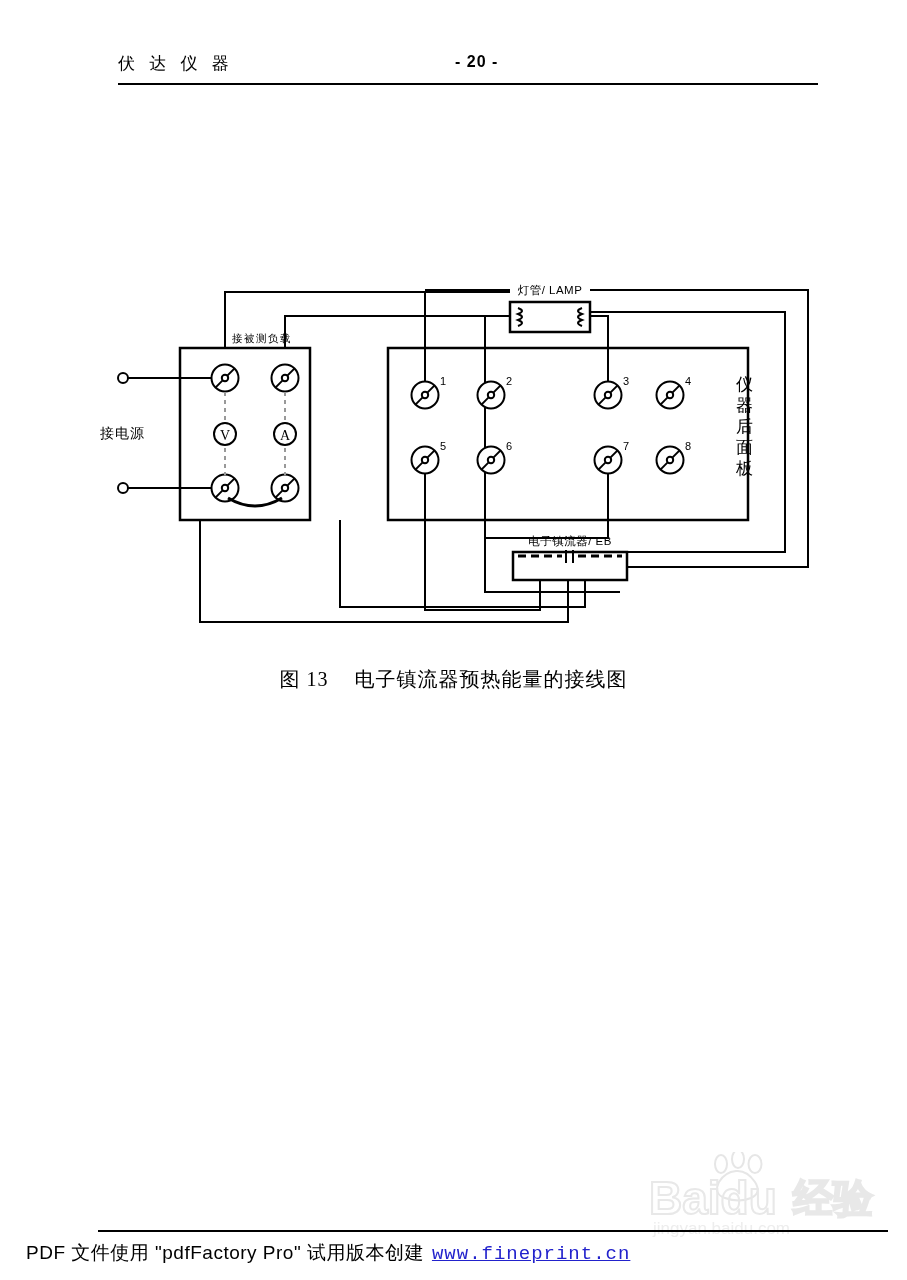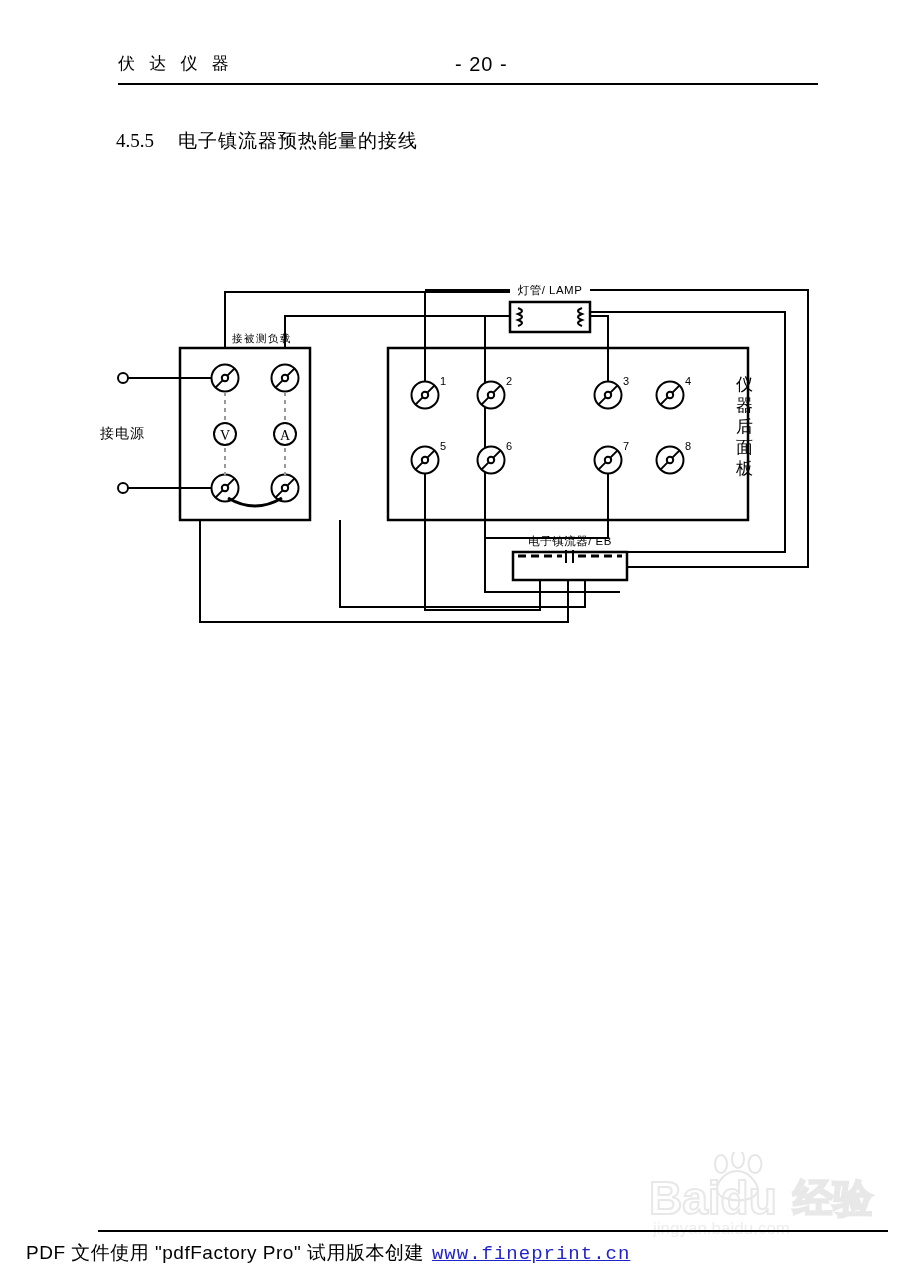--- a/index.html
+++ b/index.html
@@ -38,24 +38,25 @@
     top: 0;
     font-size: 17px;
     letter-spacing: 5px;
     font-family: "Liberation Serif", "DejaVu Serif", serif;
     white-space: nowrap;
   }
   .header-pageno {
     position: absolute;
     left: 337px;
     top: 1px;
-    font-size: 20px;
+    font-size: 16px;
     font-family: "Liberation Sans", "DejaVu Sans", sans-serif;
     letter-spacing: 1px;
     white-space: nowrap;
+    font-weight: bold;
   }
   .header-rule {
     position: absolute;
     left: 118px;
     top: 83px;
     width: 700px;
     height: 0;
     border-top: 2px solid #000;
   }
 
@@ -143,23 +144,20 @@
 <body>
 
 <div class="page">
 
   <div class="header">
     <span class="header-title">伏 达 仪 器</span>
     <span class="header-pageno">- 20 -</span>
   </div>
   <div class="header-rule"></div>
 
-  <div class="section-heading">
-    <span class="num">4.5.5</span><span class="txt">电子镇流器预热能量的接线</span>
-  </div>
 
 
   <div class="diagram">
     <svg width="907" height="380" viewBox="0 0 907 380" xmlns="http://www.w3.org/2000/svg">
       <defs>
         <g id="terminal-post">
           <circle cx="0" cy="0" r="13.5" fill="#ffffff" stroke="#000" stroke-width="2"></circle>
           <line x1="-9.6" y1="9.6" x2="9.6" y2="-9.6" stroke="#000" stroke-width="2"></line>
           <circle cx="0" cy="0" r="3.2" fill="#ffffff" stroke="#000" stroke-width="2"></circle>
         </g>
@@ -301,20 +299,23 @@
 
       <g fill="none" stroke="#000" stroke-width="2">
 
         <path d="M568,310 L568,352 L200,352 L200,250"></path>
 
         <path d="M585,310 L585,337 L340,337 L340,250"></path>
       </g>
     </svg>
   </div>
 
+  <div class="figure-caption">
+    <span class="cap-num">图 13</span><span>电子镇流器预热能量的接线图</span>
+  </div>
 
   <div class="watermark">
     <svg width="250" height="85" viewBox="0 0 250 85" xmlns="http://www.w3.org/2000/svg">
 
       <g fill="none" stroke="#e6e6e6" stroke-width="2">
         <ellipse cx="78" cy="12" rx="6" ry="9"></ellipse>
         <ellipse cx="95" cy="7" rx="6" ry="9"></ellipse>
         <ellipse cx="112" cy="12" rx="6.5" ry="9"></ellipse>
         <path d="M76,30 q-6,12 6,16 q14,5 26,0 q11,-5 4,-16 q-8,-12 -19,-11 q-11,1 -17,11 z"></path>
       </g>

